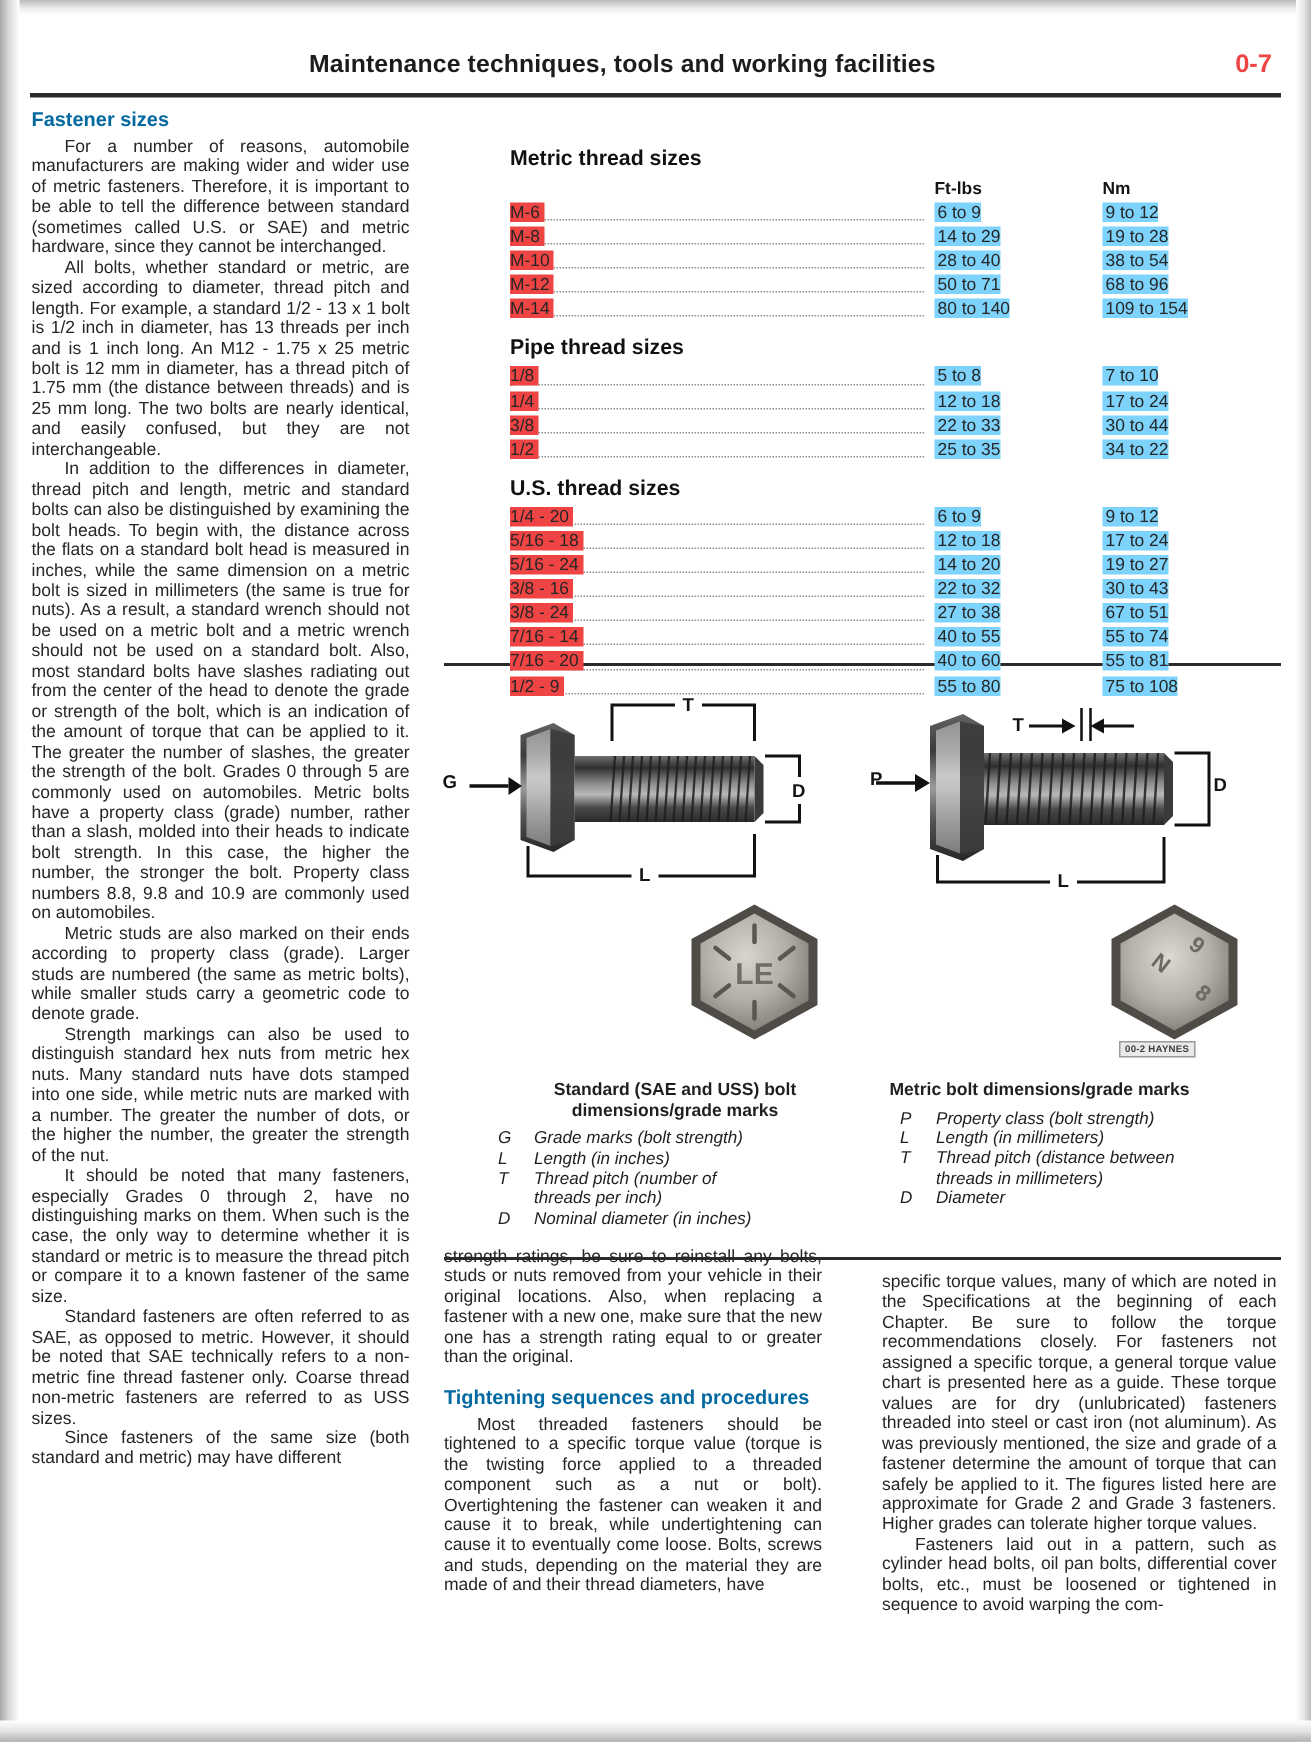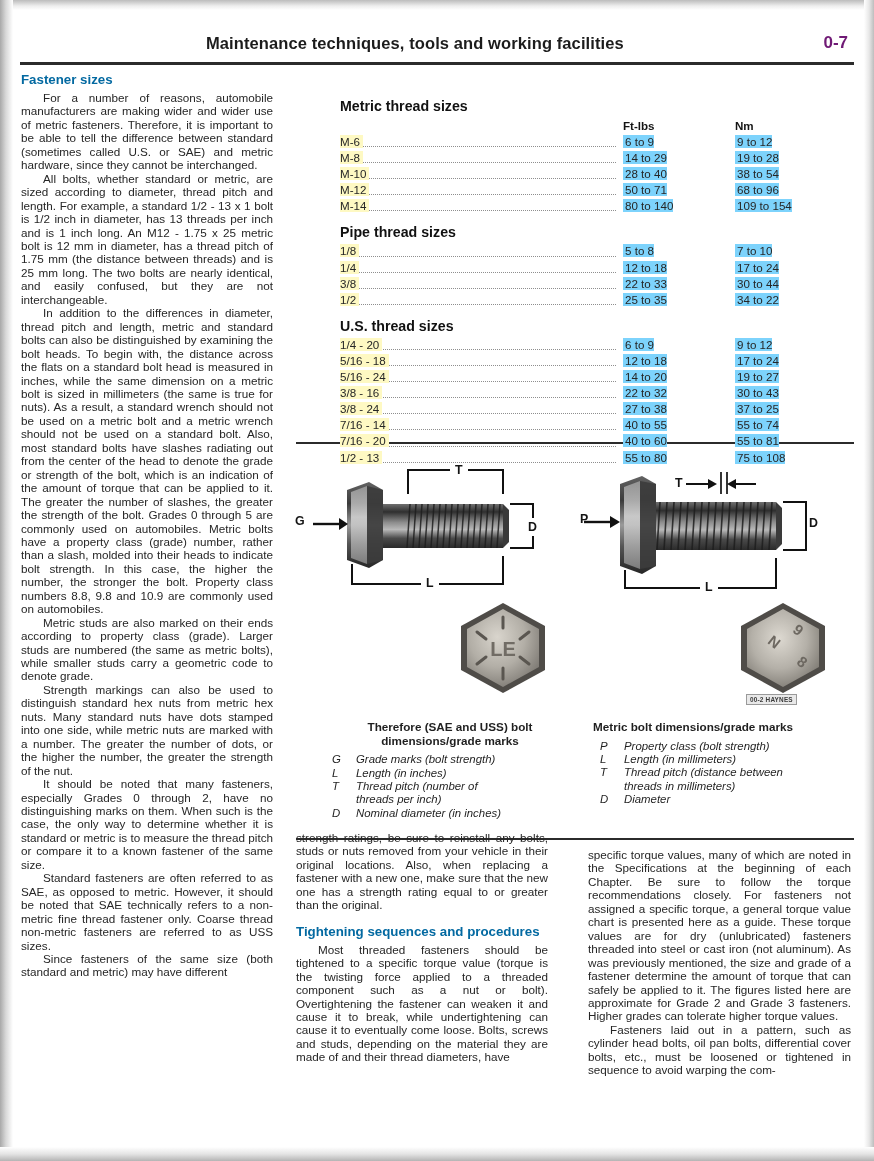--- a/index.html
+++ b/index.html
@@ -48,21 +48,21 @@
     font-size: 16.5px;
     font-weight: bold;
     letter-spacing: 0.1px;
     color: #1c1c1c;
   }
   .header-pageno {
     position: absolute;
     right: 6px; top: -1px;
     font-size: 17px;
     font-weight: bold;
-    color: #701a75;
+    color: #ef4444;
   }
   .header-rule {
     position: absolute;
     left: 0; top: 28px;
     width: 834px; height: 3px;
     background: #2b2b2b;
   }
 
   
   .col-text p {
@@ -117,21 +117,21 @@
   .row {
     position: relative;
     height: 16.1px;
     font-size: 11.6px;
     color: #262626;
     white-space: nowrap;
   }
   .row .sz {
     position: absolute;
     left: 0; top: 0;
-    background: #fef9c3;
+    background: #ef4444;
     padding-right: 3px;
     z-index: 2;
   }
   .row .leader {
     position: absolute;
     left: 0; right: 0; bottom: 4px;
     height: 1px;
     border-bottom: 1px dotted #8e8e8e;
     z-index: 1;
   }
@@ -342,37 +342,37 @@
       <div class="row">
         <span class="leader" style="left:0;right:240px;"></span>
         <span class="sz">3/8 - 16</span>
         <span class="c1 col-ftlbs">22 to 32</span>
         <span class="c2 col-nm">30 to 43</span>
       </div>
       <div class="row">
         <span class="leader" style="left:0;right:240px;"></span>
         <span class="sz">3/8 - 24</span>
         <span class="c1 col-ftlbs">27 to 38</span>
-        <span class="c2 col-nm">37 to 25</span>
+        <span class="c2 col-nm">67 to 51</span>
       </div>
       <div class="row">
         <span class="leader" style="left:0;right:240px;"></span>
         <span class="sz">7/16 - 14</span>
         <span class="c1 col-ftlbs">40 to 55</span>
         <span class="c2 col-nm">55 to 74</span>
       </div>
       <div class="row">
         <span class="leader" style="left:0;right:240px;"></span>
         <span class="sz">7/16 - 20</span>
         <span class="c1 col-ftlbs">40 to 60</span>
         <span class="c2 col-nm">55 to 81</span>
       </div>
       <div class="row">
         <span class="leader" style="left:0;right:240px;"></span>
-        <span class="sz">1/2 - 13</span>
+        <span class="sz">1/2 - 9</span>
         <span class="c1 col-ftlbs">55 to 80</span>
         <span class="c2 col-nm">75 to 108</span>
       </div>
     </div>
   </div>
 
   <div class="rule" style="left:296px; top:442px; width:558px; height:2px;"></div>
 
   <div class="figure-area">
 
@@ -528,21 +528,21 @@
       <polygon points="48,9 84,29 84,67 48,87 12,67 12,29" fill="url(#hexFace2)"></polygon>
       <text x="60" y="34" font-family="Liberation Sans, sans-serif" font-size="15" font-weight="bold" fill="#6d6861" text-anchor="middle" transform="rotate(38 60 34)">9</text>
       <text x="36" y="46" font-family="Liberation Sans, sans-serif" font-size="15" font-weight="bold" fill="#6d6861" text-anchor="middle" transform="rotate(38 36 46)">N</text>
       <text x="64" y="66" font-family="Liberation Sans, sans-serif" font-size="15" font-weight="bold" fill="#6d6861" text-anchor="middle" transform="rotate(38 64 66)">8</text>
     </svg>
 
     <div class="haynes-credit" style="left:451px; top:242px;">00-2 HAYNES</div>
 
     <div class="legend" style="left:30px; top:268px; width:250px;">
       <div class="cap-title center">
-        <div>Therefore (SAE and USS) bolt</div>
+        <div>Standard (SAE and USS) bolt</div>
         <div>dimensions/grade marks</div>
       </div>
       <div class="legend-row">
         <span class="key">G</span>
         <span>Grade marks (bolt strength)</span>
       </div>
       <div class="legend-row">
         <span class="key">L</span>
         <span>Length (in inches)</span>
       </div>

